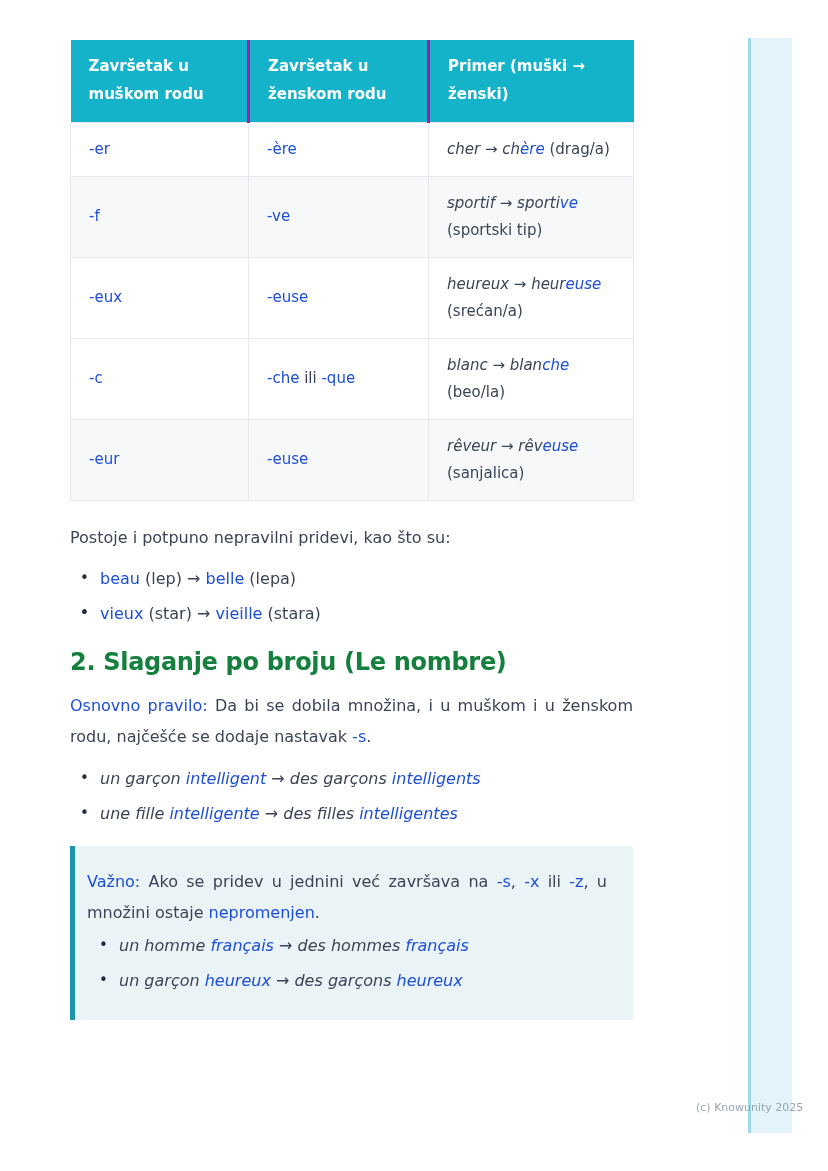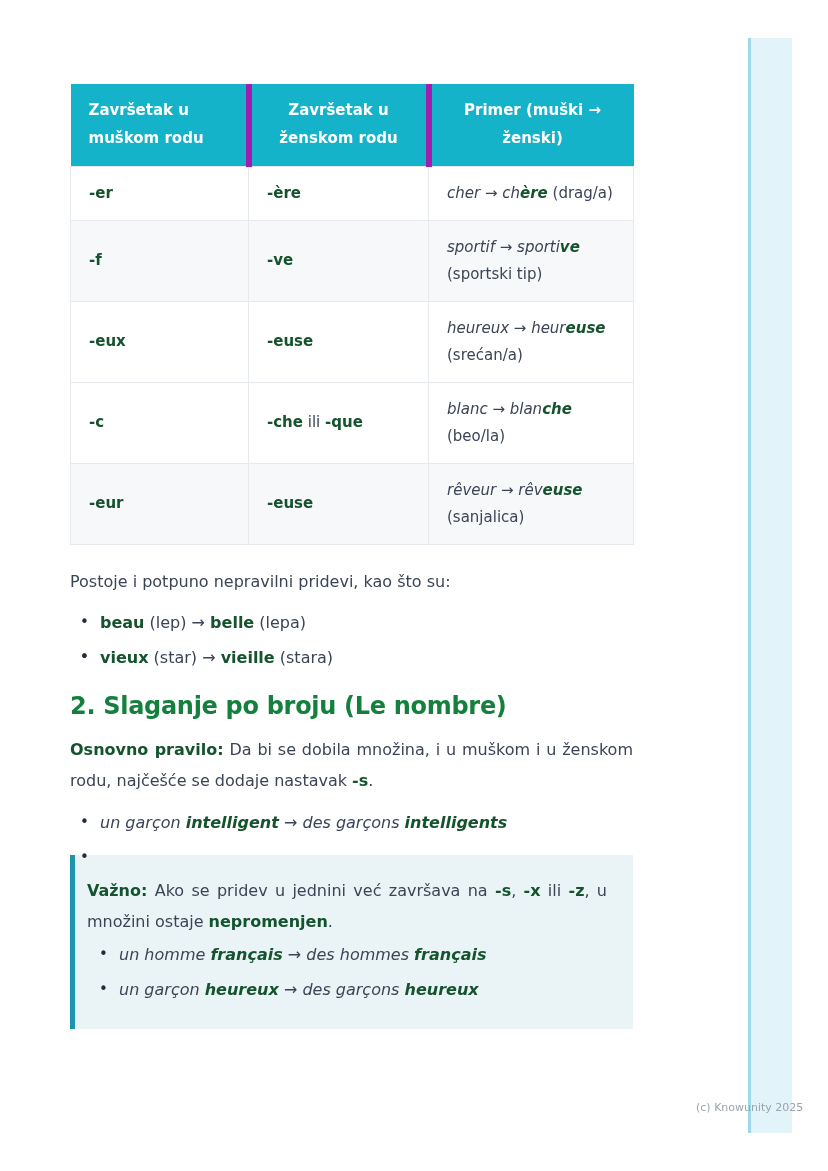--- a/index.html
+++ b/index.html
@@ -10,46 +10,45 @@
     background: #ffffff;
     overflow: hidden;
     font-family: "DejaVu Sans", "Liberation Sans", sans-serif;
     color: #3b4456;
   }
   .content {
     position: absolute;
     left: 70px; top: 40px;
     width: 563px;
     z-index: 2;
-    margin-top: 44px;
   }
   
   table.endings { width: 100%; border-collapse: collapse; table-layout: fixed; }
   table.endings th {
     background: #14b3ca;
     color: #ffffff;
     font-size: 15px;
     font-weight: 700;
     text-align: left;
     vertical-align: middle;
     padding: 13px 18px;
     line-height: 1.85;
   }
-  table.endings th + th { border-left: 6px solid #a21caf; text-align: center; }
+  table.endings th + th { border-left: 3px solid #a21caf; }
   table.endings td {
     border: 1px solid #e6e9ee;
     padding: 13px 18px;
     font-size: 15px;
     line-height: 1.8;
     vertical-align: middle;
     background: #ffffff;
   }
   table.endings tr.alt td { background: #f7f8fa; }
   
-  .b { font-weight: 700; color: #14532d; }
+  .b { font-weight: 400; color: #1d4ed8; }
   .i { font-style: italic; }
   
   p.lead {
     margin: 25px 0 17px 0;
     font-size: 16px;
     line-height: 1.5;
   }
   ul.plain {
     list-style: none;
     margin: 0 0 0 10px;
@@ -178,20 +177,21 @@
 
   <p class="rule"><span class="b">Osnovno pravilo:</span><span> Da bi se dobila množina, i u muškom i u ženskom rodu, najčešće se dodaje nastavak </span><span class="b">-s</span><span>.</span></p>
 
   <ul class="plain">
     <li>
       <span class="bullet-dot">•</span>
       <span><span class="i">un garçon </span><span class="b i">intelligent</span><span class="i"> → des garçons </span><span class="b i">intelligents</span></span>
     </li>
     <li>
       <span class="bullet-dot">•</span>
+      <span><span class="i">une fille </span><span class="b i">intelligente</span><span class="i"> → des filles </span><span class="b i">intelligentes</span></span>
     </li>
   </ul>
 
   <div class="callout">
     <p class="rule"><span class="b">Važno:</span><span> Ako se pridev u jednini već završava na </span><span class="b">-s</span><span>, </span><span class="b">-x</span><span> ili </span><span class="b">-z</span><span>, u množini ostaje </span><span class="b">nepromenjen</span><span>.</span></p>
     <ul class="plain">
       <li>
         <span class="bullet-dot">•</span>
         <span><span class="i">un homme </span><span class="b i">français</span><span class="i"> → des hommes </span><span class="b i">français</span></span>
       </li>

